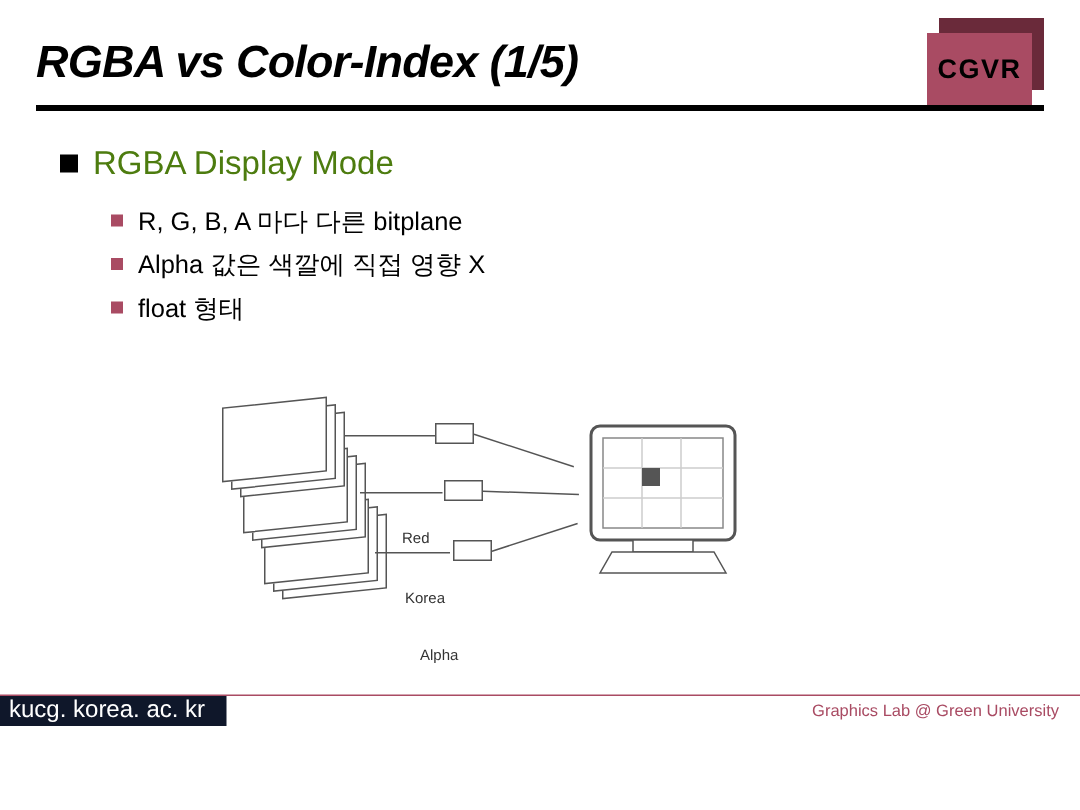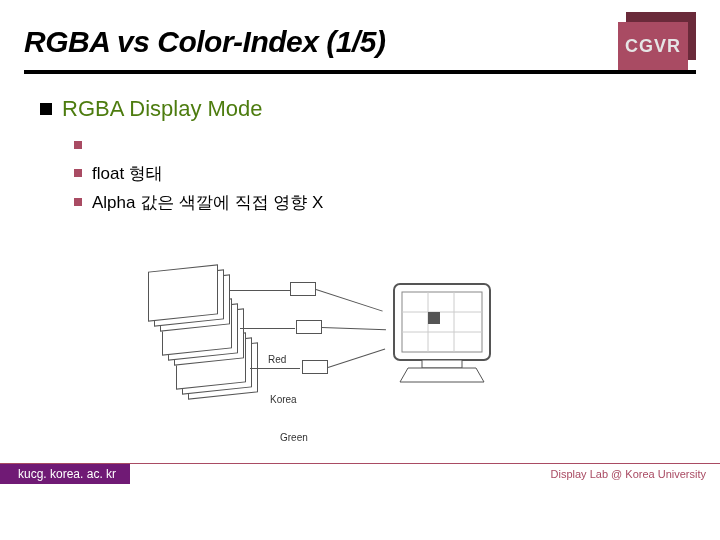--- a/index.html
+++ b/index.html
@@ -49,21 +49,21 @@
     height: 48px;
     background: #6a2a3a;
   }
   .badge-front {
     position: absolute;
     right: 8px;
     top: 10px;
     width: 70px;
     height: 48px;
     background: #a94b63;
-    color: #e5e5e5;
+    color: #000000;
     font-weight: 700;
     font-size: 18px;
     display: flex;
     align-items: center;
     justify-content: center;
     letter-spacing: 1px;
   }
   .title-rule {
     position: absolute;
     left: 24px;
@@ -120,24 +120,24 @@
     position: absolute;
     left: 0;
     right: 0;
     bottom: 0;
     height: 24px;
   }
   .footer-left {
     position: absolute;
     left: 0;
     bottom: 0;
-    background: #701a75;
+    background: #0f172a;
     color: #fff;
-    font-size: 12px;
-    padding: 4px 14px 4px 18px;
+    font-size: 16px;
+    padding: 4px 14px 4px 6px;
     height: 20px;
     line-height: 12px;
     min-width: 120px;
   }
   .footer-rule {
     position: absolute;
     left: 0;
     right: 0;
     bottom: 20px;
     height: 1px;
@@ -186,37 +186,37 @@
   </div>
 
   <div class="title-rule"></div>
 
   <div class="content">
     <div class="h2">
       <span class="sq-bullet"></span><span>RGBA Display Mode</span>
     </div>
     <div class="sub-list">
       <div class="item">
-        <span class="sq-bullet-sm"></span>
+        <span class="sq-bullet-sm"></span><span>R, G, B, A 마다 다른 bitplane</span>
+      </div>
+      <div class="item">
+        <span class="sq-bullet-sm"></span><span>Alpha 값은 색깔에 직접 영향 X</span>
       </div>
       <div class="item">
         <span class="sq-bullet-sm"></span><span>float 형태</span>
       </div>
-      <div class="item">
-        <span class="sq-bullet-sm"></span><span>Alpha 값은 색깔에 직접 영향 X</span>
-      </div>
     </div>
   </div>
 
   <div class="diagram">
 
     <div class="plane" style="left:58px; top:96px; width:70px; height:50px; transform:skewY(-6deg);"></div>
     <div class="plane" style="left:52px; top:91px; width:70px; height:50px; transform:skewY(-6deg);"></div>
     <div class="plane" style="left:46px; top:86px; width:70px; height:50px; transform:skewY(-6deg);"></div>
-    <div class="plane-label" style="left:150px; top:138px;">Green</div>
+    <div class="plane-label" style="left:150px; top:138px;">Alpha</div>
 
     <div class="plane" style="left:44px; top:62px; width:70px; height:50px; transform:skewY(-6deg);"></div>
     <div class="plane" style="left:38px; top:57px; width:70px; height:50px; transform:skewY(-6deg);"></div>
     <div class="plane" style="left:32px; top:52px; width:70px; height:50px; transform:skewY(-6deg);"></div>
     <div class="plane-label" style="left:140px; top:100px;">Korea</div>
 
     <div class="plane" style="left:30px; top:28px; width:70px; height:50px; transform:skewY(-6deg);"></div>
     <div class="plane" style="left:24px; top:23px; width:70px; height:50px; transform:skewY(-6deg);"></div>
     <div class="plane" style="left:18px; top:18px; width:70px; height:50px; transform:skewY(-6deg);"></div>
     <div class="plane-label" style="left:138px; top:60px;">Red</div>
@@ -244,16 +244,16 @@
         <rect x="40" y="34" width="12" height="12" fill="#555"></rect>
         <rect x="34" y="82" width="40" height="8" fill="#fff" stroke="#555"></rect>
         <path d="M20 90 L88 90 L96 104 L12 104 Z" fill="#fff" stroke="#555"></path>
       </svg>
     </div>
   </div>
 
   <div class="footer">
     <div class="footer-rule"></div>
     <div class="footer-left">kucg. korea. ac. kr</div>
-    <div class="footer-right">Display Lab @ Korea University</div>
+    <div class="footer-right">Graphics Lab @ Green University</div>
   </div>
 
 </div>
 
 </body></html>

